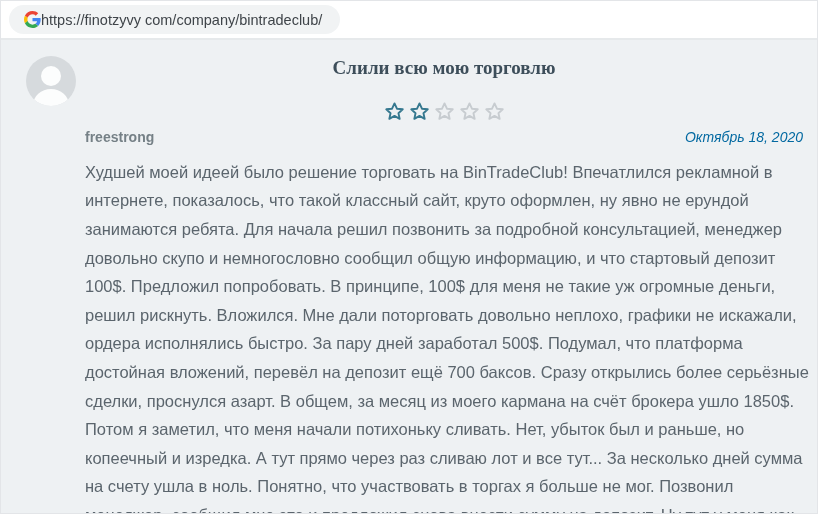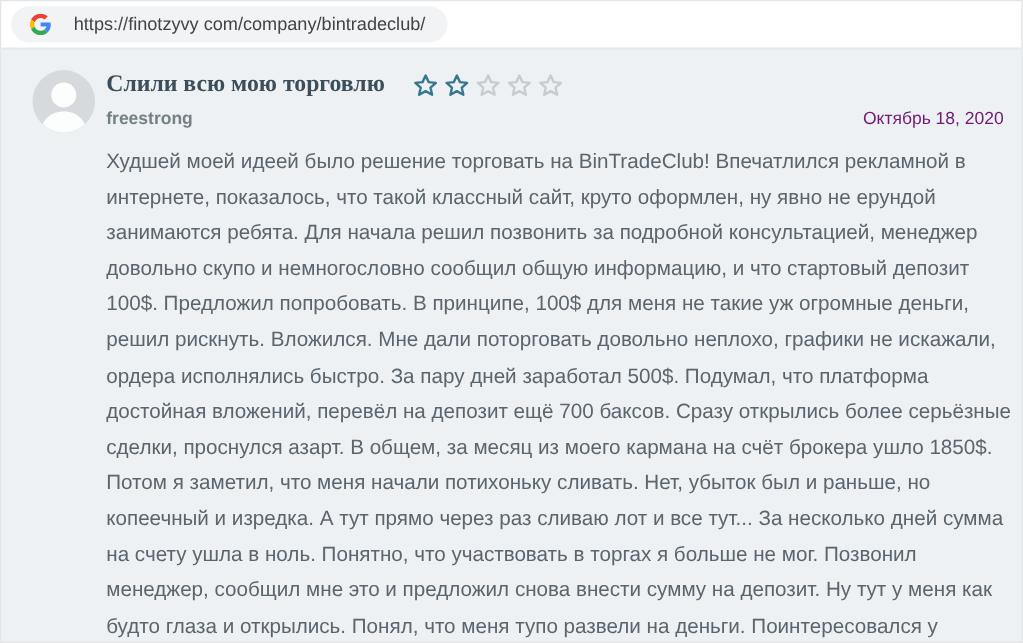--- a/index.html
+++ b/index.html
@@ -17,21 +17,21 @@
     height: 39px;
     display: flex; align-items: center;
     padding-left: 8px;
     border-bottom: 2px solid #e6e9eb;
   }
   .url-pill {
     background: #f1f3f4;
     border-radius: 15px;
     height: 29px;
     display: flex; align-items: center;
-    gap: 18px;
+    gap: 0;
     padding: 0 18px 0 15px;
   }
   .g-icon svg { width: 17px; height: 17px; display: block; }
   .url-text { font-size: 14.5px; color: #3f4449; white-space: nowrap; }
 
   
   .review {
     display: flex;
     gap: 9px;
     padding: 16px 14px 0 25px;
@@ -50,34 +50,34 @@
     border-radius: 50%;
     background: #fcfdfd;
   }
   .avatar .torso {
     position: absolute; top: 33px; left: 7px;
     width: 36px; height: 32px;
     border-radius: 50%;
     background: #fcfdfd;
   }
   .content { flex: 1; min-width: 0; }
-  .title-row { display: flex; align-items: center; gap: 22px; margin-top: 2px; }
+  .title-row { display: flex; align-items: center; gap: 22px; margin-top: 2px; flex-direction: column; }
   .review-title {
     font-family: "Liberation Serif", serif;
     font-weight: bold;
     font-size: 19px;
     color: #3d4e5a;
     margin: 0;
     line-height: 1.1;
   }
   .stars { display: flex; gap: 4px; align-items: center; }
   .stars span { display: block; height: 21px; }
   .meta-row { margin-top: 7px; font-size: 14px; display: flex; align-items: baseline; justify-content: space-between; }
   .author { font-weight: bold; color: #75.8086; color: #758086; }
-  .date { color: #701a75; margin-left: 7px; }
+  .date { font-style: italic; color: #0369a1; margin-left: 7px; }
   .review-body {
     margin-top: 13px;
     width: 724px;
     font-size: 16.5px;
     line-height: 28.6px;
     color: #5b656d;
   }
 </style>
 </head>
 <body>

